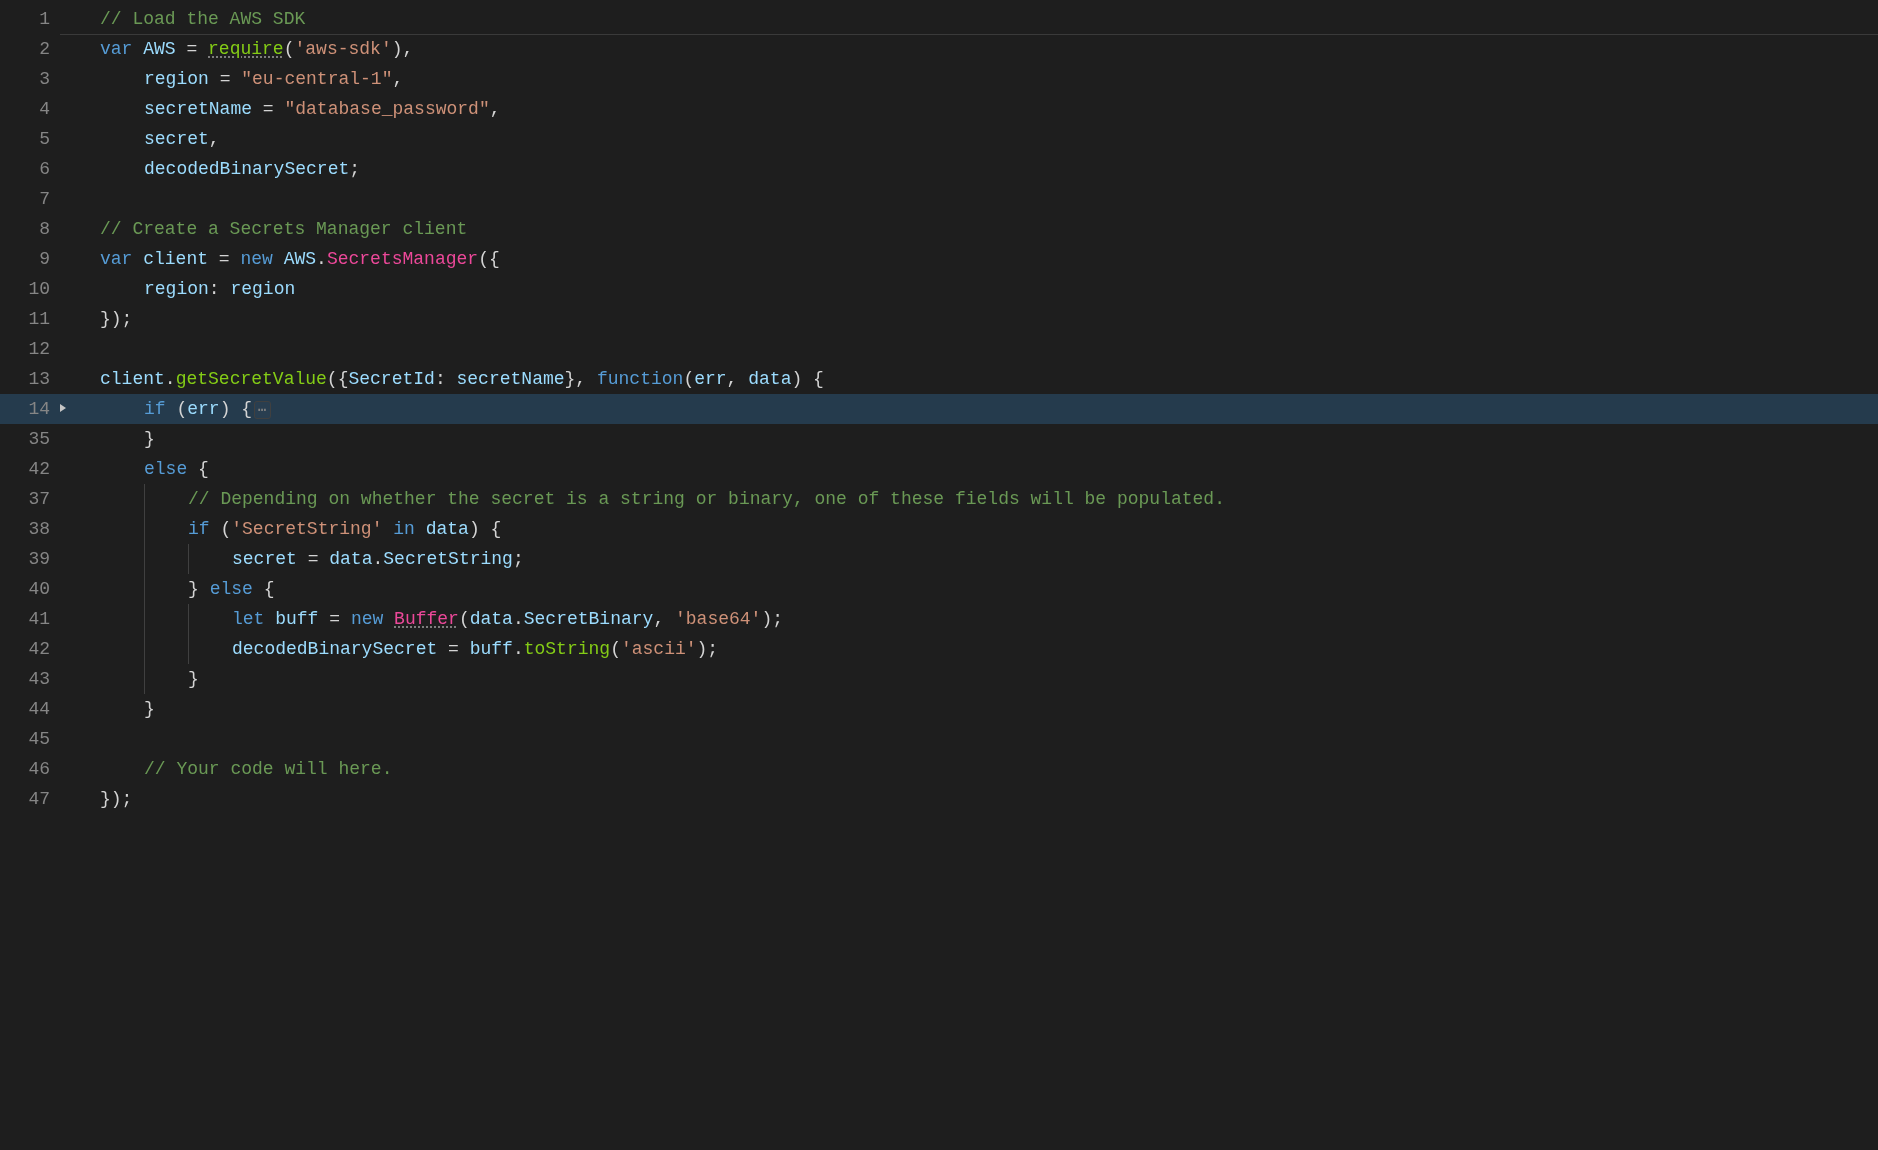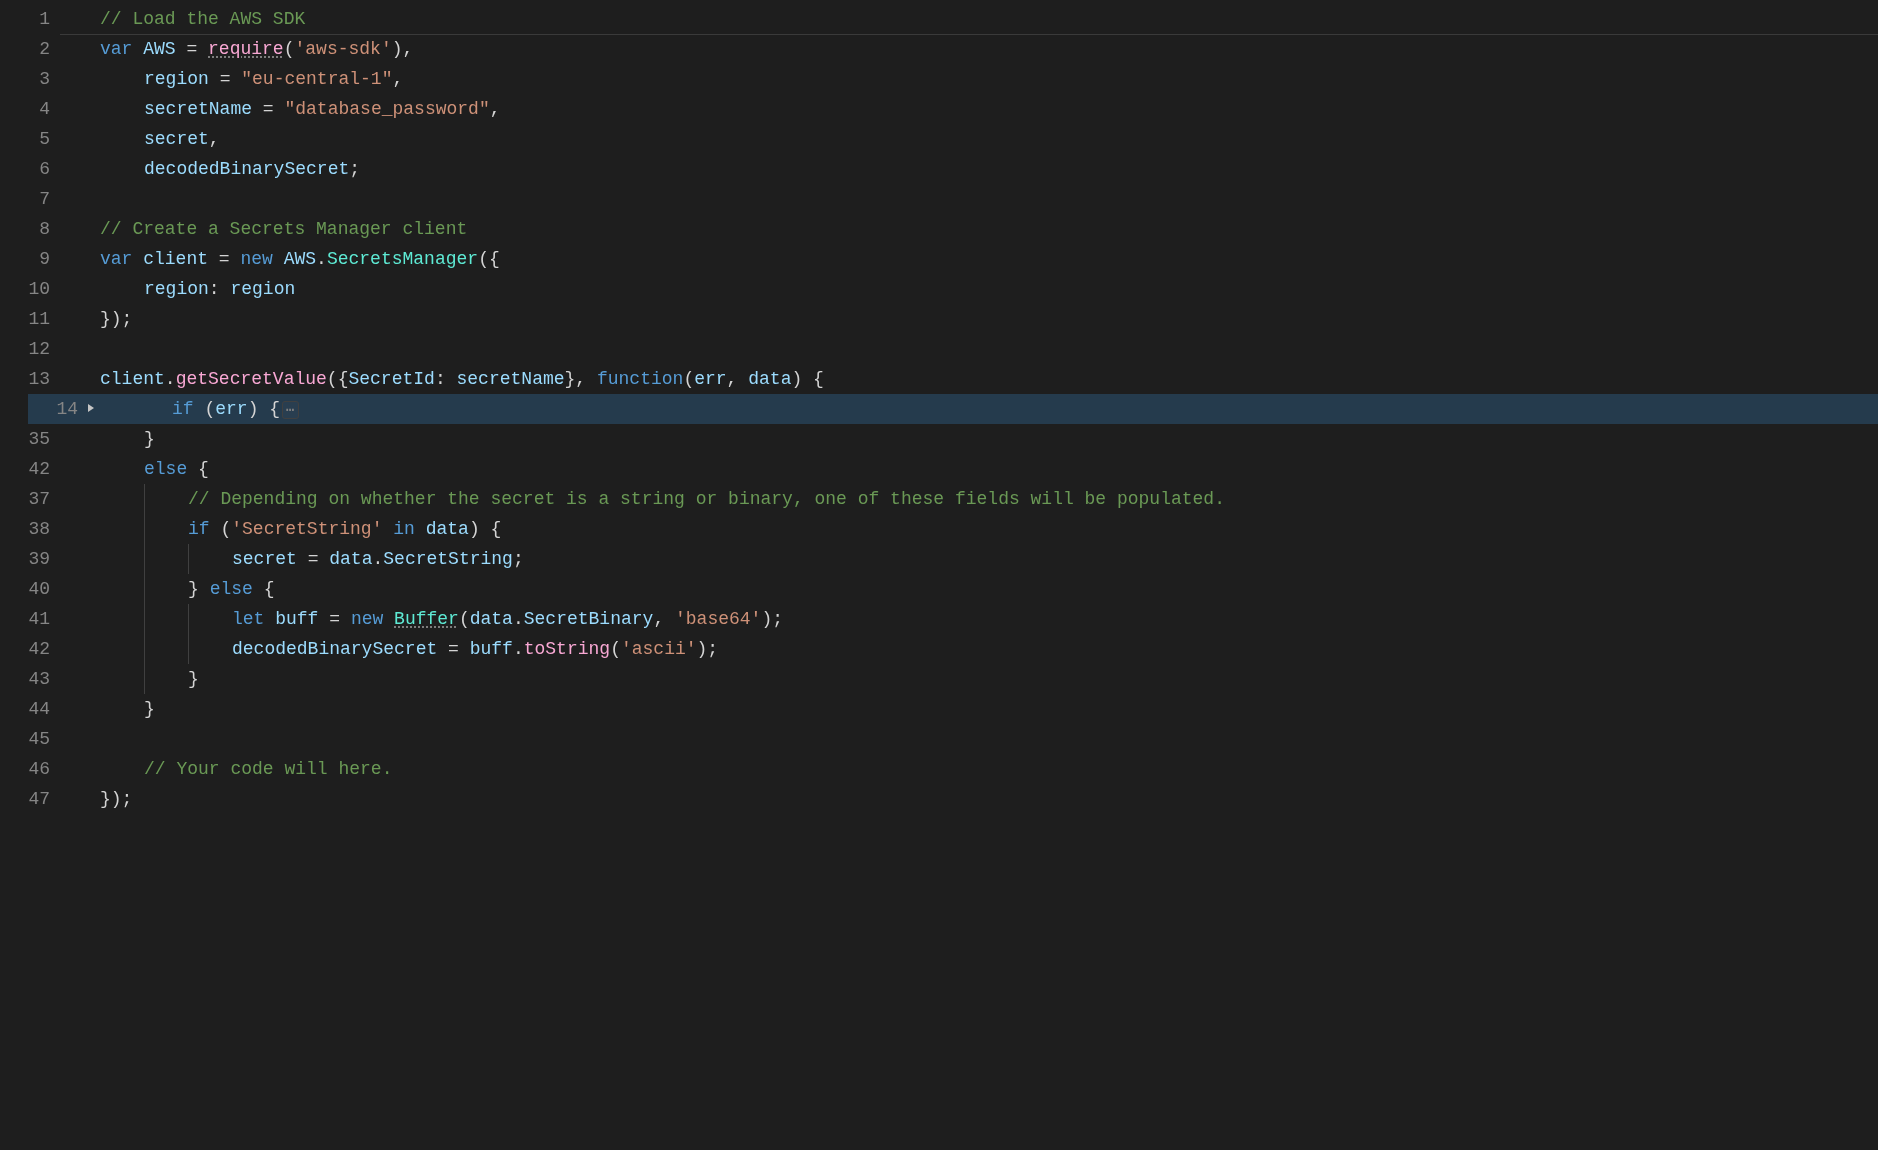--- a/index.html
+++ b/index.html
@@ -20,21 +20,20 @@
     width: 1878px;
   }
   .line {
     display: flex;
     align-items: center;
     height: 30px;
     white-space: pre;
   }
   .line.highlight {
     background: #253b4d;
-    margin-left: 28px;
   }
   .ln {
     width: 50px;
     text-align: right;
     color: #858585;
     padding-right: 6px;
     user-select: none;
     flex-shrink: 0;
   }
   .fold-gutter {
@@ -76,23 +75,23 @@
     left: 60px;
     right: 0;
     top: 0;
     border-top: 1px solid #3a3a3a;
   }
 
   
   .tok-comment { color: #6a9955; }
   .tok-keyword { color: #569cd6; }
   .tok-var     { color: #9cdcfe; text-align: center; }
-  .tok-class   { color: #5eead4; }
+  .tok-class   { color: #ec4899; }
   .tok-string  { color: #ce9178; }
-  .tok-func    { color: #f9a8d4; }
+  .tok-func    { color: #84cc16; }
   .tok-punc    { color: #d4d4d4; }
   .tok-op      { color: #d4d4d4; }
   .tok-def     { color: #d4d4d4; }
   .fold-placeholder {
     color: #808080;
     background: rgba(255,255,255,0.02);
     border: 1px solid #404040;
     border-radius: 3px;
     margin-left: 2px;
     padding: 0 3px;

